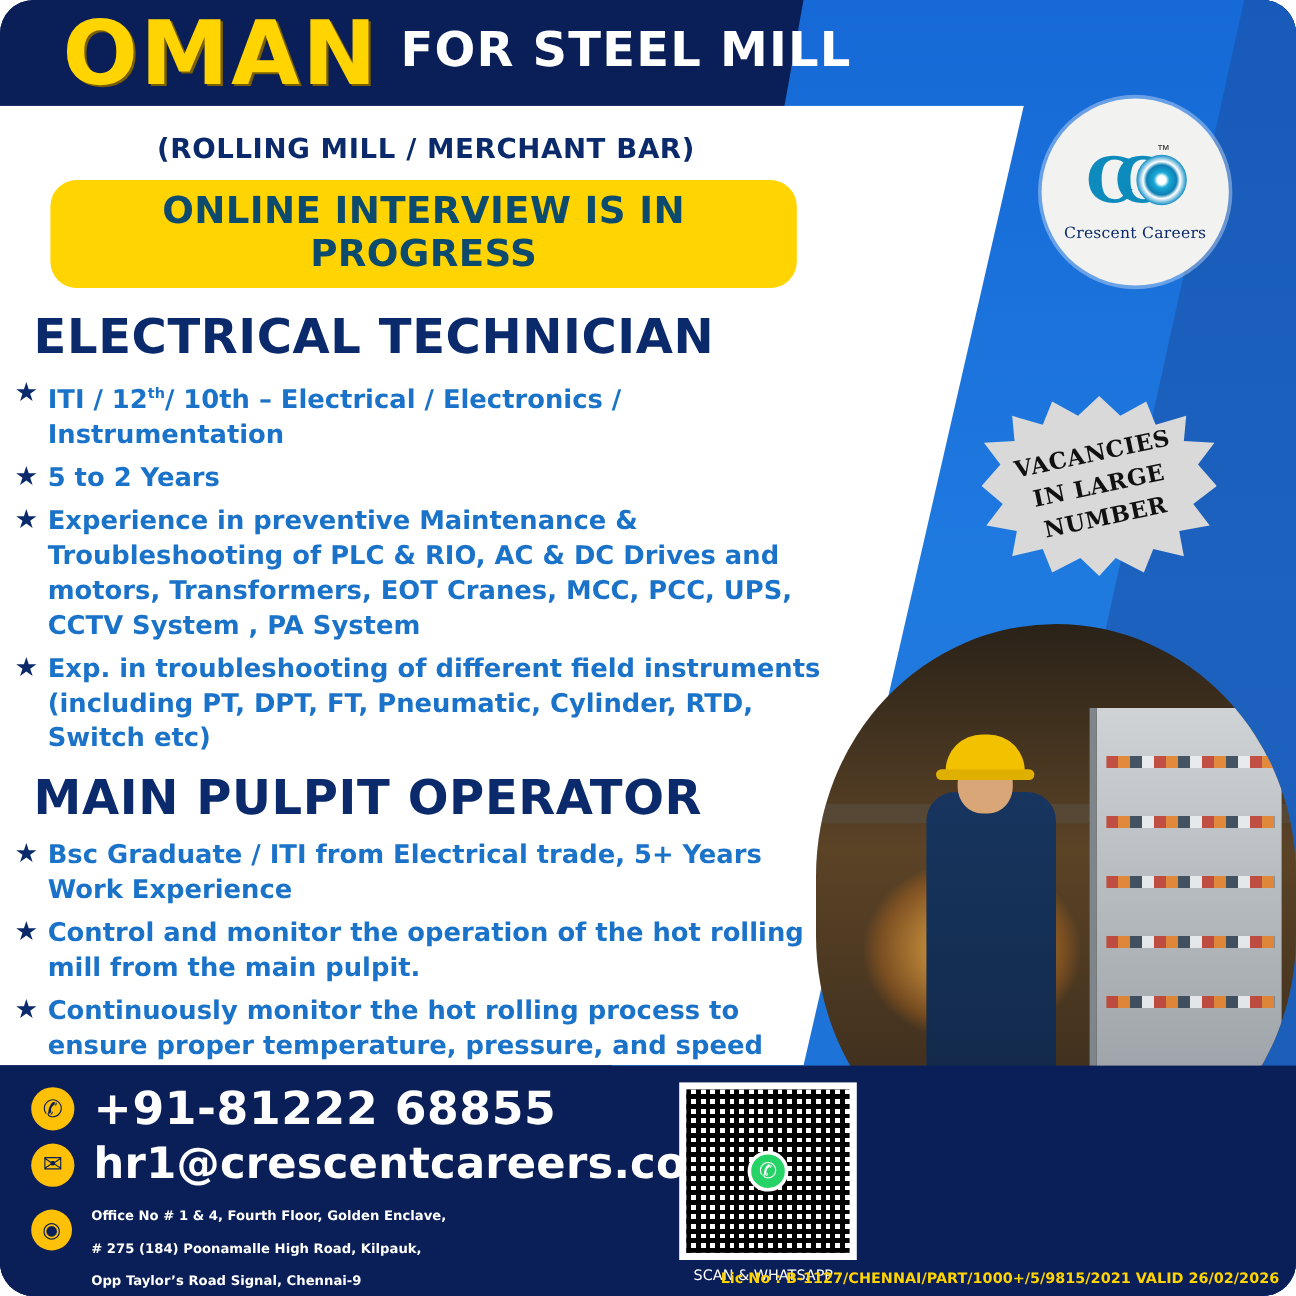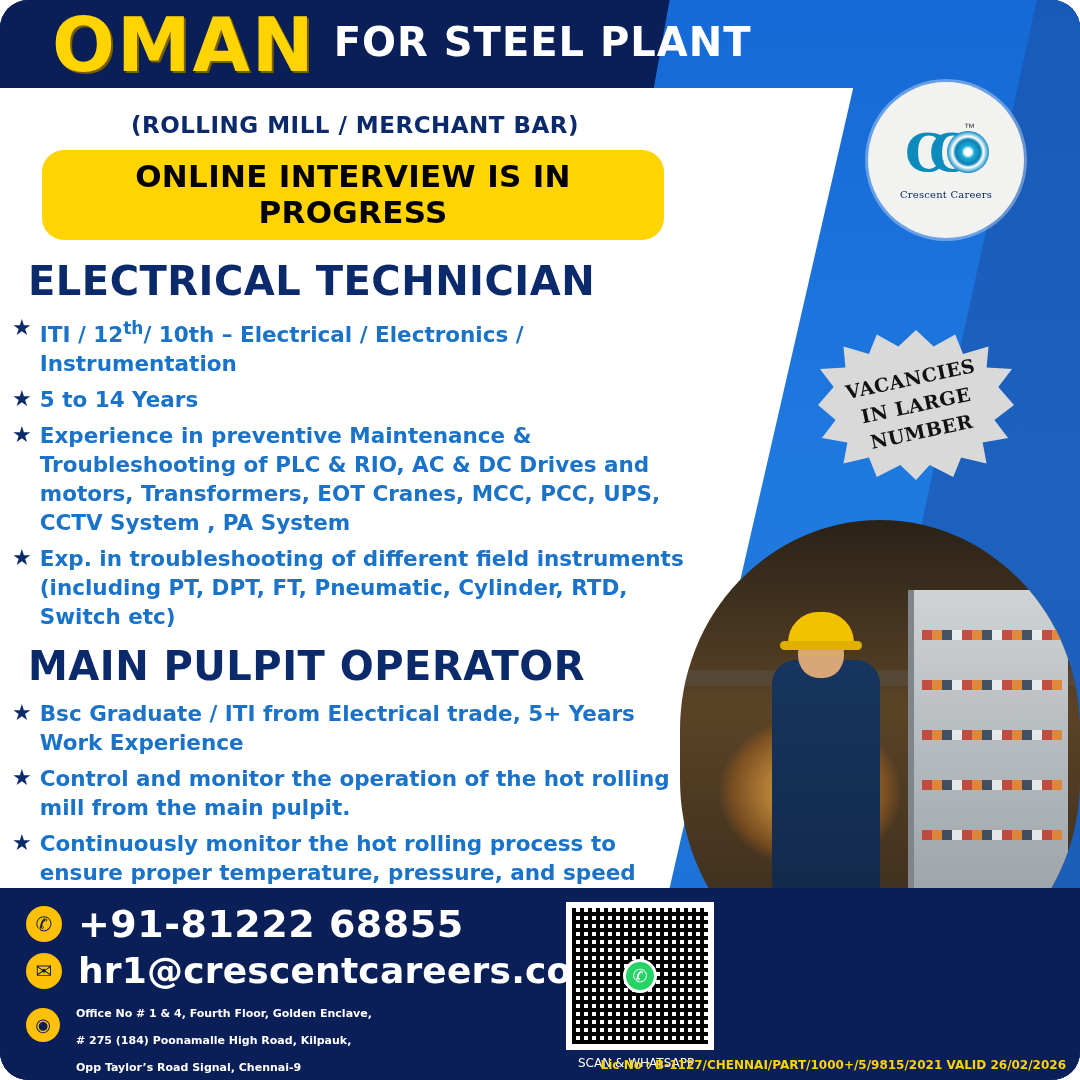--- a/index.html
+++ b/index.html
@@ -74,21 +74,21 @@
     text-align: center;
     padding: 16px 0 6px 10px;
     letter-spacing: .5px;
   }
   .yellow-band {
     margin: 6px 36px 0 42px;
     background: #ffd400;
     border-radius: 22px;
     text-align: center;
     padding: 8px 10px 10px;
-    color: #000000;
+    color: #0c4a6e;
     font-family: "DejaVu Sans", sans-serif;
     font-weight: bold;
     font-size: 31px;
     letter-spacing: .3px;
   }
   .job-title {
     color: #0a2a6b;
     font-family: "DejaVu Sans", sans-serif;
     font-weight: bold;
     font-size: 40px;
@@ -104,21 +104,21 @@
     font-family: "DejaVu Sans", sans-serif;
     font-weight: bold;
     font-size: 21.5px;
     line-height: 29px;
     margin-bottom: 7px;
   }
   ul.points li .star {
     color: #0a2a6b; font-size: 22px; line-height: 28px; flex: 0 0 auto;
   }
   ul.points li .ptxt { flex: 1 1 auto; }
-  sup { font-size: 17px; vertical-align: super; }
+  sup { font-size: 12px; vertical-align: super; }
 
   .benefits {
     margin: 24px 0 0 42px;
     width: 600px;
     text-align: center;
     color: #0a2a6b;
     font-family: "DejaVu Sans", sans-serif;
     font-weight: bold;
     font-size: 27px;
     line-height: 36px;
@@ -148,21 +148,21 @@
   .logo .swirl {
     position: absolute; right: 0px; top: 6px;
     width: 42px; height: 42px; border-radius: 50%;
     background: radial-gradient(circle at 50% 50%, #ffffff 12%, #17a9d6 22%, #0e7fb4 42%, #ffffff 52%, #1790c7 70%, #0b5f93 100%);
   }
   .logo .tm {
     position: absolute; right: 14px; top: -4px; font-size: 11px; color: #333;
   }
   .logo .lname {
     font-family: "DejaVu Serif", serif;
-    font-size: 10px; color: #0a2a6b; margin-top: 8px; letter-spacing: .2px;
+    font-size: 13px; color: #0a2a6b; margin-top: 8px; letter-spacing: .2px;
   }
 
   
   .burst {
     position: absolute; top: 330px; left: 818px;
     width: 196px; height: 150px;
     background: #d9d9d9;
     clip-path: polygon(50% 0%, 59% 11%, 70% 3%, 74% 16%, 87% 11%, 86% 25%, 99% 26%,
       92% 38%, 100% 50%, 90% 60%, 97% 72%, 84% 75%, 86% 89%, 73% 85%, 69% 98%,
       57% 90%, 50% 100%, 42% 90%, 30% 98%, 26% 85%, 13% 89%, 15% 75%, 2% 72%,
@@ -292,21 +292,21 @@
 
 <div id="poster">
 
   <div class="bg-dark"></div>
   <div class="bg-blue-wedge"></div>
   <div class="bg-blue-wedge2"></div>
   <div class="white-panel"></div>
 
   <div class="header">
     <div class="oman">OMAN</div>
-    <div class="forsteel">FOR STEEL PLANT</div>
+    <div class="forsteel">FOR STEEL MILL</div>
   </div>
 
   <div class="logo">
     <div class="mark">
       <span class="c1">C</span>
       <span class="c2">C</span>
       <span class="swirl"></span>
       <span class="tm">™</span>
     </div>
     <div class="lname">Crescent Careers</div>
@@ -344,21 +344,21 @@
 
     <div class="job-title">ELECTRICAL  TECHNICIAN</div>
 
     <ul class="points">
       <li>
         <span class="star">★</span>
         <span class="ptxt">ITI / 12<sup>th</sup>/ 10th – Electrical / Electronics / Instrumentation</span>
       </li>
       <li>
         <span class="star">★</span>
-        <span class="ptxt">5 to 14 Years</span>
+        <span class="ptxt">5 to 2 Years</span>
       </li>
       <li>
         <span class="star">★</span>
         <span class="ptxt">Experience in preventive Maintenance &amp; Troubleshooting of PLC &amp; RIO, AC &amp; DC Drives and motors, Transformers, EOT Cranes, MCC, PCC, UPS, CCTV System , PA System</span>
       </li>
       <li>
         <span class="star">★</span>
         <span class="ptxt">Exp. in troubleshooting of different field instruments (including PT, DPT, FT, Pneumatic, Cylinder, RTD, Switch etc)</span>
       </li>
     </ul>

